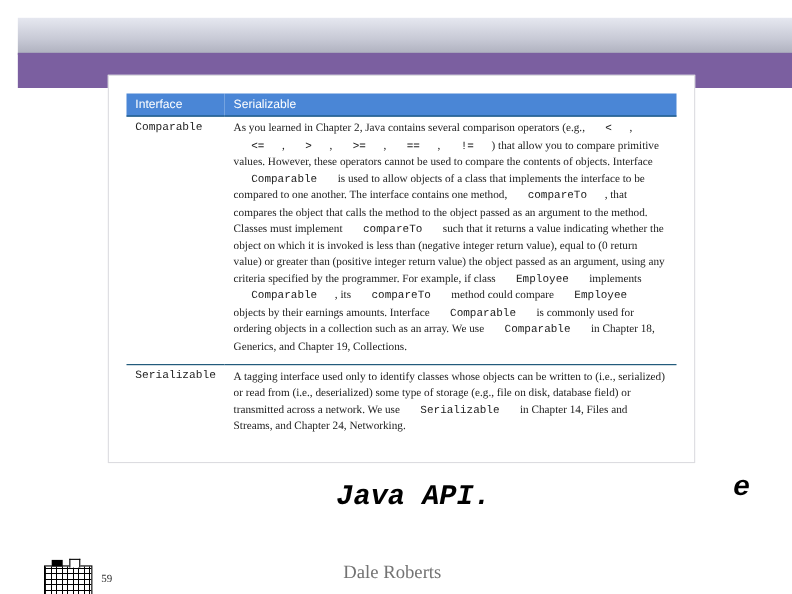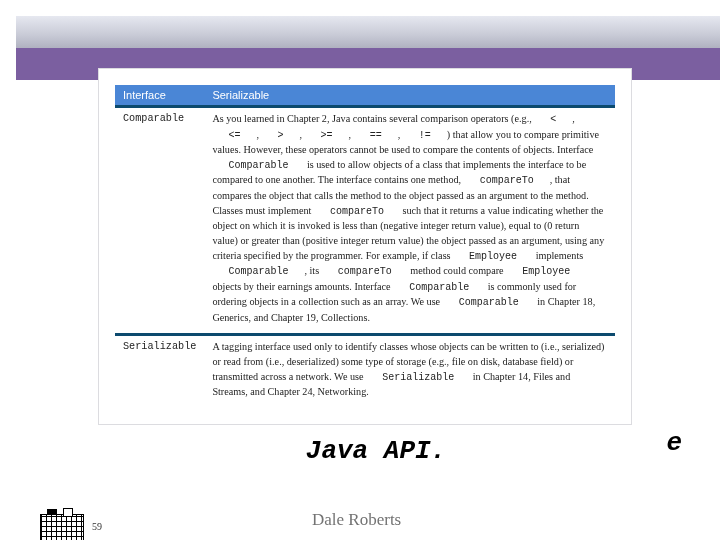--- a/index.html
+++ b/index.html
@@ -41,21 +41,21 @@
     font-size: 11px;
     font-weight: 400;
     padding: 4px 8px;
   }
   .tbl td {
     vertical-align: top;
     padding: 4px 8px 8px 8px;
     font-size: 10.2px;
     line-height: 1.45;
     color: #222;
-    border-top: 3px solid #0c4a6e;
+    border-top: 1px solid #0c4a6e;
   }
   .iface-name {
     font-family: "Courier New", monospace;
     font-size: 10.5px;
     color: #111;
     white-space: nowrap;
   }
   .desc .mono {
     font-family: "Courier New", monospace;
     font-size: 10px;

